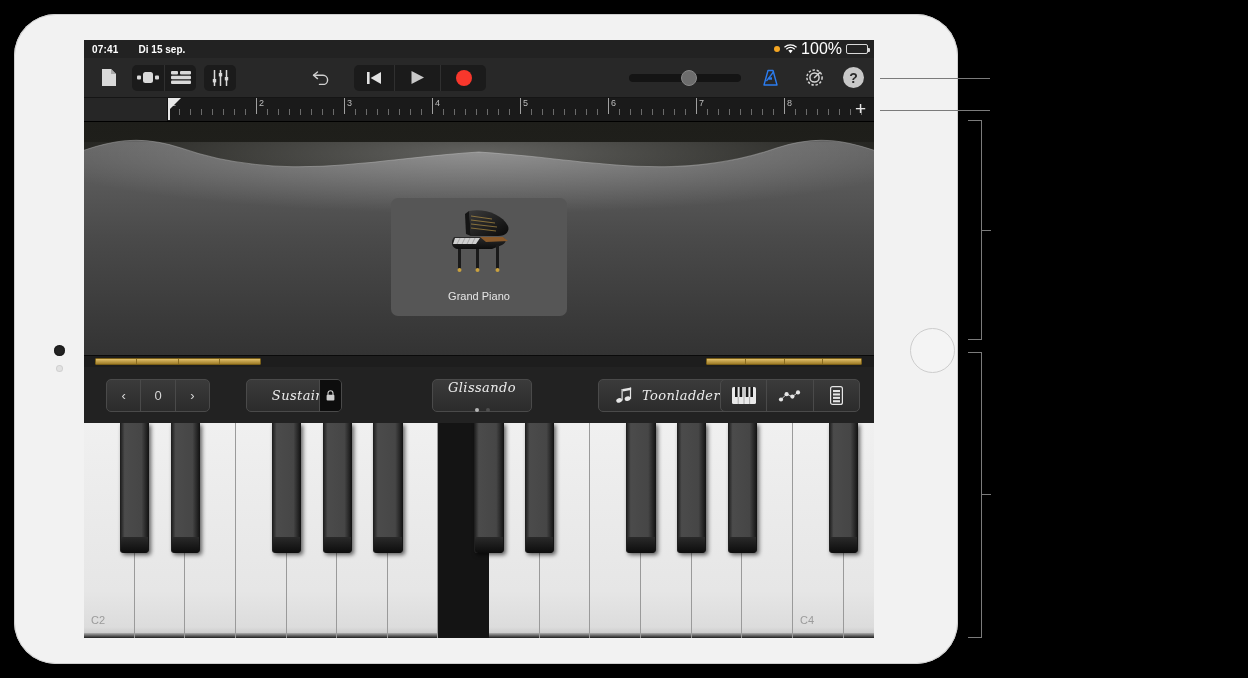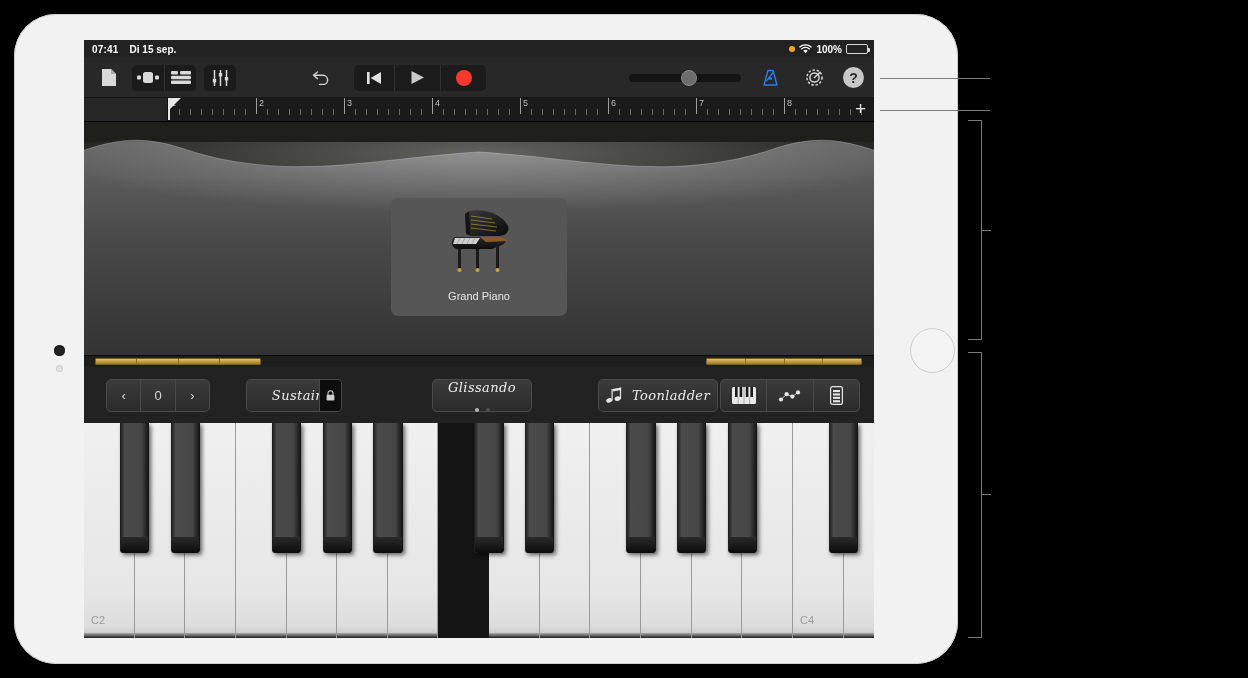--- a/index.html
+++ b/index.html
@@ -49,30 +49,30 @@
 
   
   #status-bar {
     position: absolute; left: 0; top: 0;
     width: 100%; height: 18px;
     display: flex; align-items: center;
     font-size: 10px; color: #fff;
     background: #222;
   }
   #status-time { margin-left: 8px; font-weight: bold; letter-spacing: .2px; }
-  #status-date { margin-left: 11px; font-weight: bold; }
+  #status-date { margin-left: 20px; font-weight: bold; }
   #status-right {
     margin-left: auto; margin-right: 6px;
     display: flex; align-items: center; gap: 4px;
   }
   .status-dot {
     width: 6px; height: 6px; border-radius: 50%;
     background: #f5a623;
   }
-  #status-pct { font-size: 10px; font-weight: bold; }
+  #status-pct { font-size: 16px; font-weight: normal; }
   #battery {
     width: 22px; height: 10px;
     border: 1px solid #d8d8d8; border-radius: 2px;
     position: relative; padding: 1px;
   }
   #battery:after {
     content:""; position: absolute; right:-3px; top:3px;
     width:2px; height:4px; background:#d8d8d8; border-radius:0 1px 1px 0;
   }
   #battery-fill { width: 100%; height: 100%; background: #fff; border-radius:1px; }
@@ -227,21 +227,21 @@
   #sustain-lock {
     position: absolute; right: 0; top: 0; bottom: 0; width: 22px;
     background: #0d0d0d; border-left:1px solid #4a4a4a;
     border-radius: 0 4px 4px 0;
     display:flex; align-items:center; justify-content:center;
   }
   #gliss-ctrl { left: 348px; width: 100px; flex-direction: column; gap: 12px; }
   #gliss-dots { display: flex; gap: 7px; margin-top: 1px; }
   .gdot { width: 4px; height: 4px; border-radius: 50%; background: #4e4e4e; }
   .gdot.on { background: #b5b5b5; }
-  #scale-ctrl { left: 514px; width: 120px; gap: 7px; }
+  #scale-ctrl { left: 514px; width: 140px; gap: 7px; }
   #mode-group { left: 636px; width: 140px; padding: 0; }
   .mode-cell {
     flex: 1; height: 100%;
     display:flex; align-items:center; justify-content:center;
   }
   .mode-cell + .mode-cell { border-left: 1px solid #4a4a4a; }
 
   
   #keyboard {
     position: absolute; left: 0; top: 383px;

